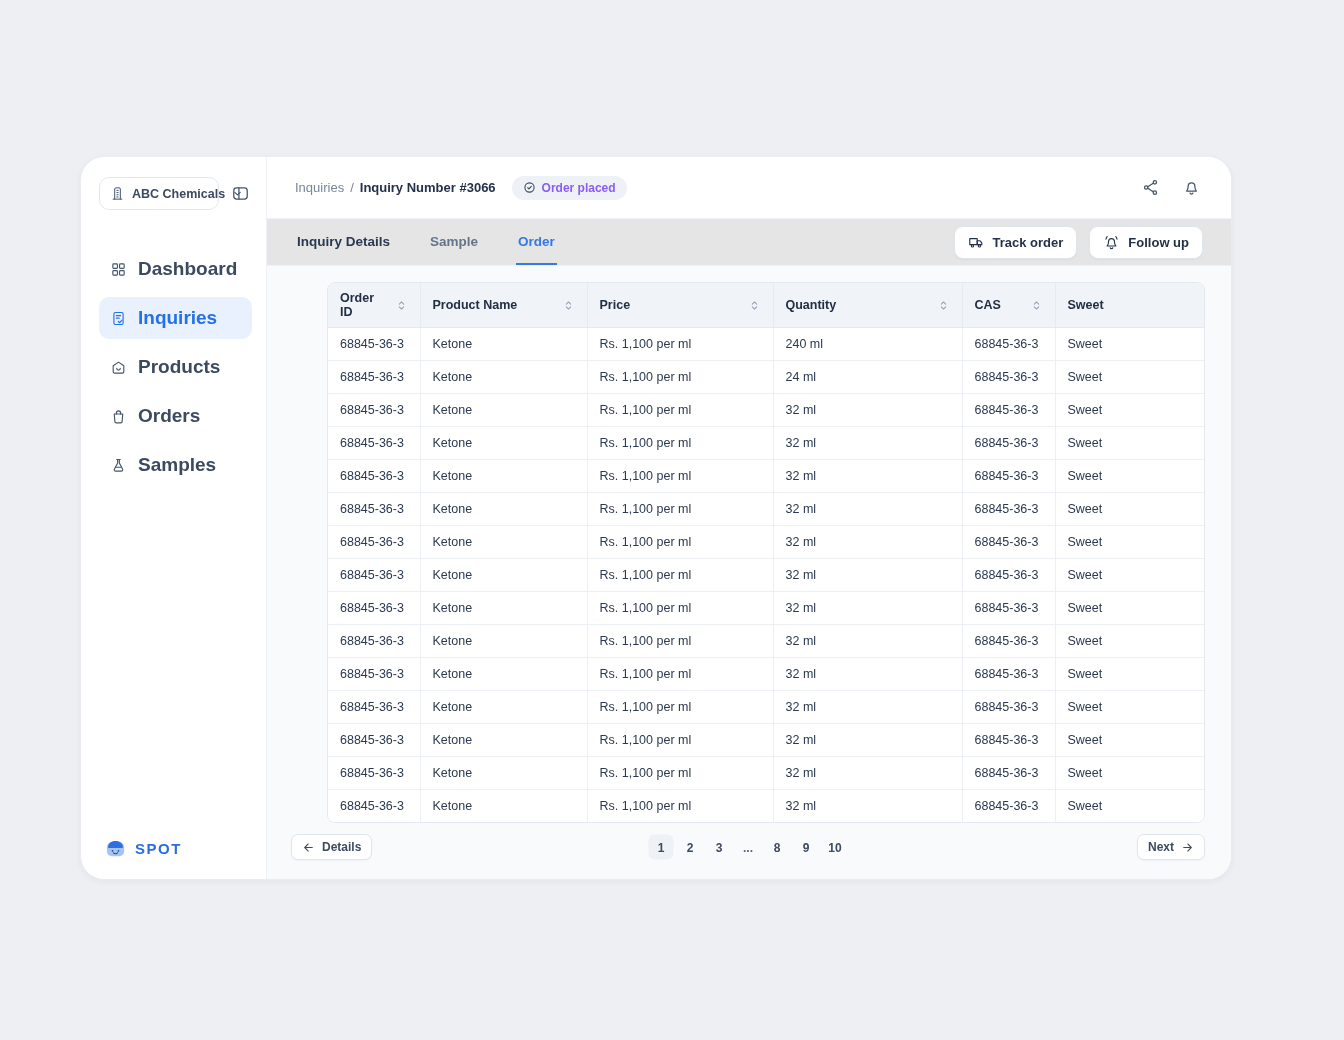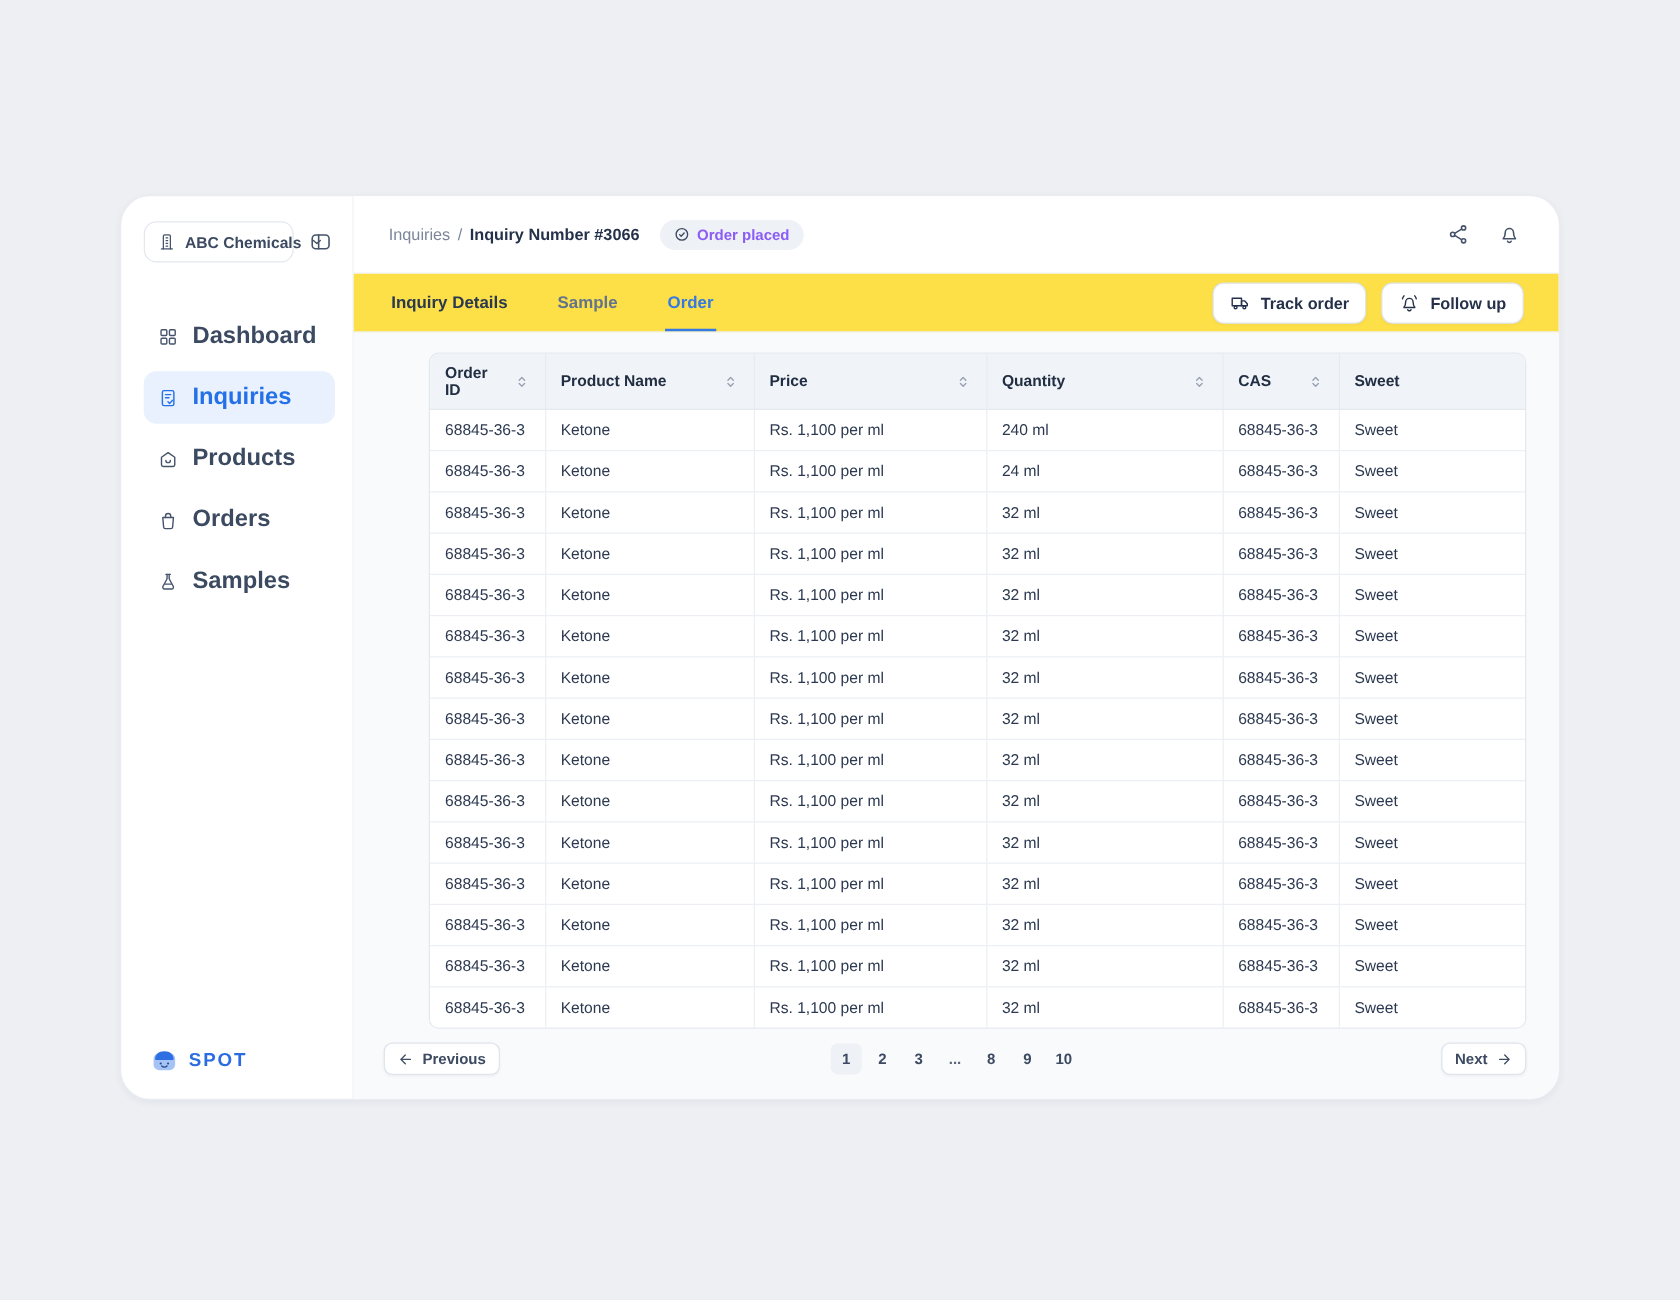--- a/index.html
+++ b/index.html
@@ -7,21 +7,21 @@
   body {
     background:#edeff3;
     font-family:"Liberation Sans", sans-serif;
     color:#2b3850;
     position:relative;
     overflow:hidden;
   }
   svg { display:block; fill:none; stroke:currentColor; stroke-width:1.6; stroke-linecap:round; stroke-linejoin:round; }
 
   .card {
-    position:absolute; left:96px; top:156px; width:1152px; height:724px;
+    position:absolute; left:80px; top:156px; width:1152px; height:724px;
     background:#ffffff; border:1px solid #e9ecf1; border-radius:24px;
     box-shadow:0 2px 6px rgba(23,34,56,.05);
     display:flex; overflow:hidden;
   }
 
   
   .sidebar {
     width:186px; border-right:1px solid #eef1f5; display:flex; flex-direction:column;
     padding:20px 14px 22px 18px; flex-shrink:0;
   }
@@ -60,21 +60,21 @@
     margin-left:16px; display:flex; align-items:center; gap:6px;
     background:#eef1f6; border-radius:999px; padding:5px 11px;
     font-size:12px; font-weight:600; color:#8b5cf6;
   }
   .status-badge svg { color:#3d4a61; }
   .topbar-right { margin-left:auto; display:flex; align-items:center; gap:18px; }
   .icon-btn { background:none; border:none; cursor:pointer; padding:2px; color:#45536b; }
 
   .tabbar {
     flex-shrink:0; display:flex; align-items:center;
-    padding:0 28px; border-bottom:1px solid #eef1f5; background:#fde047; height:47px;
+    padding:0 28px; border-bottom:1px solid #eef1f5; background:#e5e5e5; height:47px;
   }
   .tabs { display:flex; align-items:stretch; gap:36px; height:100%; }
   .tab {
     background:none; border:none; cursor:pointer; font-family:inherit;
     font-size:13.5px; font-weight:600; color:#64748b; padding:0 2px;
     border-bottom:2px solid transparent; height:100%;
   }
   .tab.primary { color:#2a3850; }
   .tab.active { color:#3579e3; border-bottom-color:#3579e3; }
   .tabbar-right { margin-left:auto; display:flex; gap:12px; }
@@ -482,21 +482,21 @@
         </table>
       </div>
 
       <div class="pagination">
         <button class="page-btn">
           <span>
             <svg viewBox="0 0 24 24">
                 <path d="M19 12H5M11.5 5.5 5 12l6.5 6.5"></path>
               </svg>
           </span>
-          <span>Previous</span>
+          <span>Details</span>
         </button>
         <div class="pages">
             <span class="page-num active">1</span>
             <span class="page-num">2</span>
             <span class="page-num">3</span>
             <span class="page-num ellipsis">...</span>
             <span class="page-num">8</span>
             <span class="page-num">9</span>
             <span class="page-num">10</span>
           </div>

